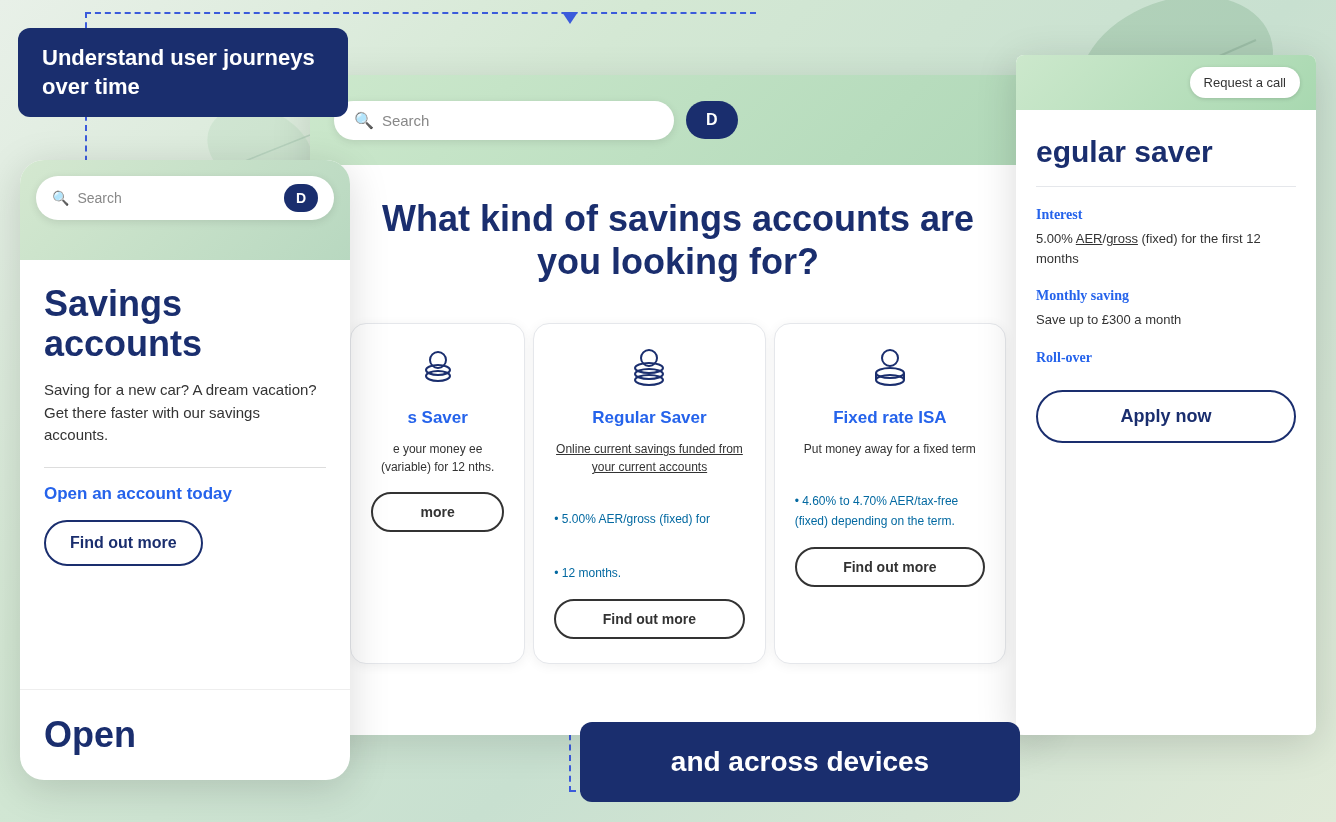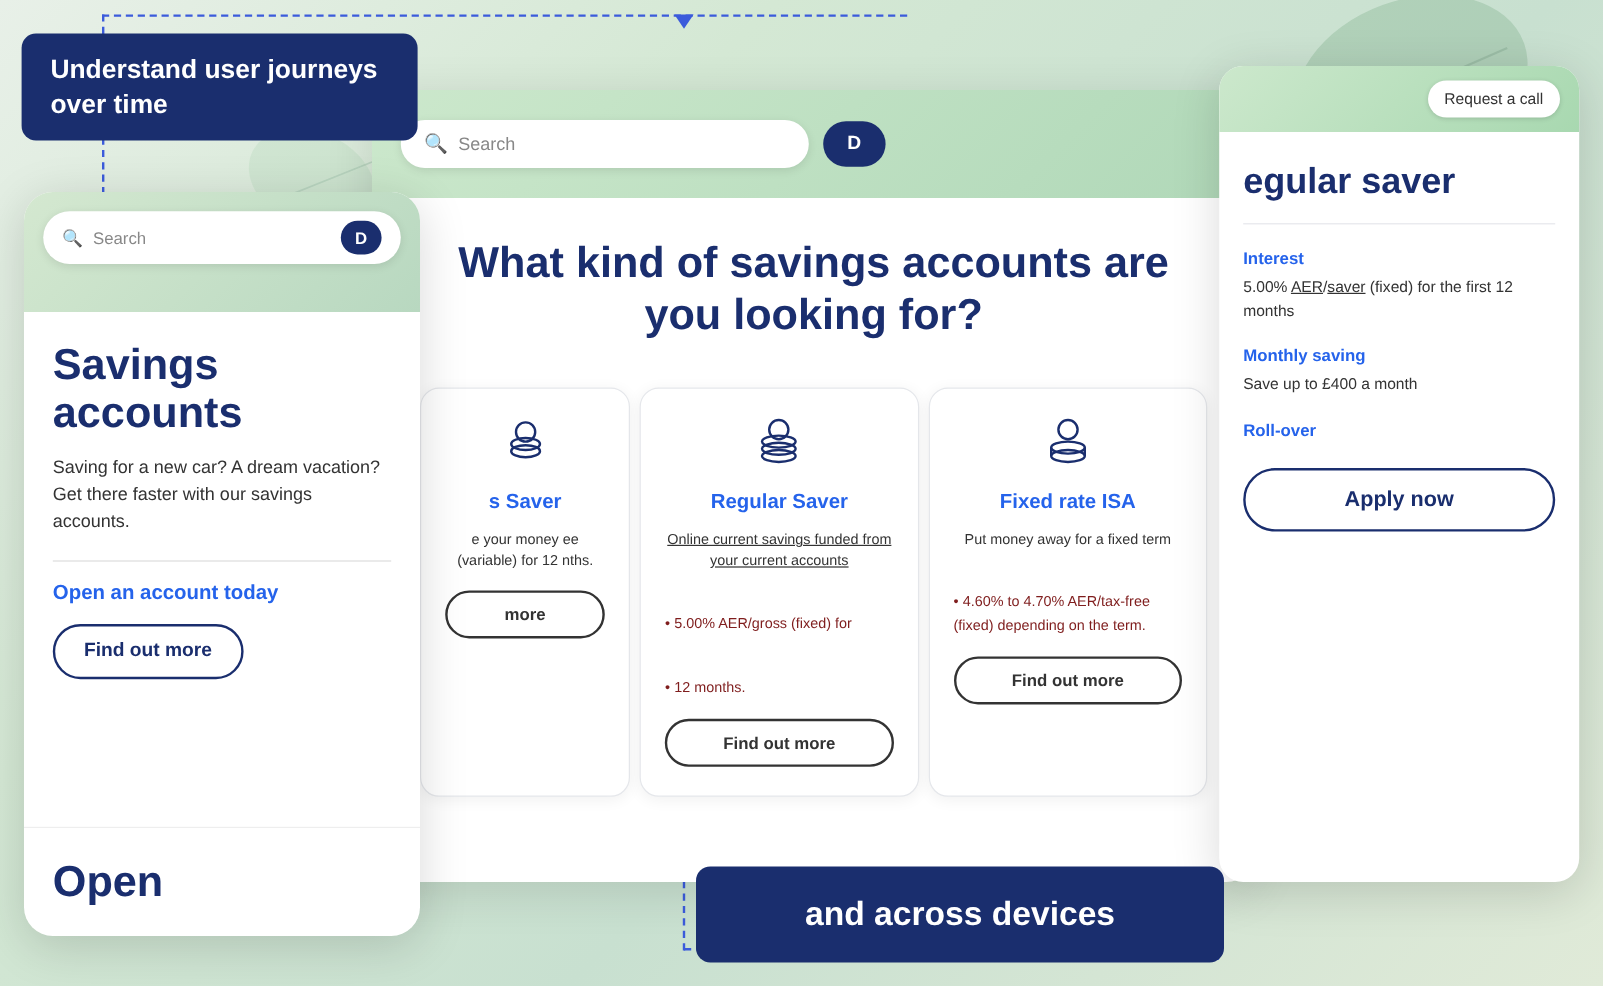--- a/index.html
+++ b/index.html
@@ -285,21 +285,21 @@
       color: #333;
       font-size: 12px;
       line-height: 1.5;
       margin-bottom: 8px;
       text-align: center;
     }
     .product-desc a, .product-desc u {
       text-decoration: underline;
     }
     .product-feature {
-      color: #7f1d1d;
+      color: #0369a1;
       font-size: 12px;
       line-height: 1.6;
       margin-bottom: 2px;
       margin-top: 34px;
     }
     .product-feature::before {
       content: '• ';
     }
     .find-out-btn {
       display: block;
@@ -317,21 +317,21 @@
     }
 
     
     .right-card {
       position: absolute;
       right: 20px;
       top: 55px;
       width: 300px;
       height: 680px;
       background: white;
-      border-radius: 20px;
+      border-radius: 8px;
       box-shadow: 0 8px 40px rgba(0,0,0,0.15);
       overflow: hidden;
       z-index: 25;
     }
     .right-card-header {
       background: linear-gradient(135deg, #cce8cc 0%, #a8d8b0 100%);
       height: 55px;
       display: flex;
       align-items: center;
       justify-content: flex-end;
@@ -363,20 +363,21 @@
       margin-bottom: 20px;
     }
     .right-section {
       margin-bottom: 20px;
     }
     .right-section-title {
       color: #2563eb;
       font-size: 14px;
       font-weight: 700;
       margin-bottom: 6px;
+      font-family: Liberation Serif, serif;
     }
     .right-section-text {
       color: #333;
       font-size: 13px;
       line-height: 1.5;
     }
     .apply-btn {
       display: block;
       width: 100%;
       text-align: center;
@@ -555,26 +556,26 @@
 <div class="right-card">
   <div class="right-card-header">
     <button class="request-btn">Request a call</button>
   </div>
   <div class="right-card-body">
     <h2 class="right-title"><span style="color:#1a2e6e; font-size:30px; font-weight:800; line-height:1.2;">egular saver</span></h2>
     <hr class="right-divider">
 
     <div class="right-section">
       <div class="right-section-title">Interest</div>
-      <p class="right-section-text">5.00% <u>AER</u>/<u>saver</u> (fixed) for the first 12 months</p>
+      <p class="right-section-text">5.00% <u>AER</u>/<u>gross</u> (fixed) for the first 12 months</p>
     </div>
 
     <div class="right-section">
       <div class="right-section-title">Monthly saving</div>
-      <p class="right-section-text">Save up to £400 a month</p>
+      <p class="right-section-text">Save up to £300 a month</p>
     </div>
 
     <div class="right-section">
       <div class="right-section-title">Roll-over</div>
     </div>
 
     <button class="apply-btn">Apply now</button>
   </div>
 </div>
 

